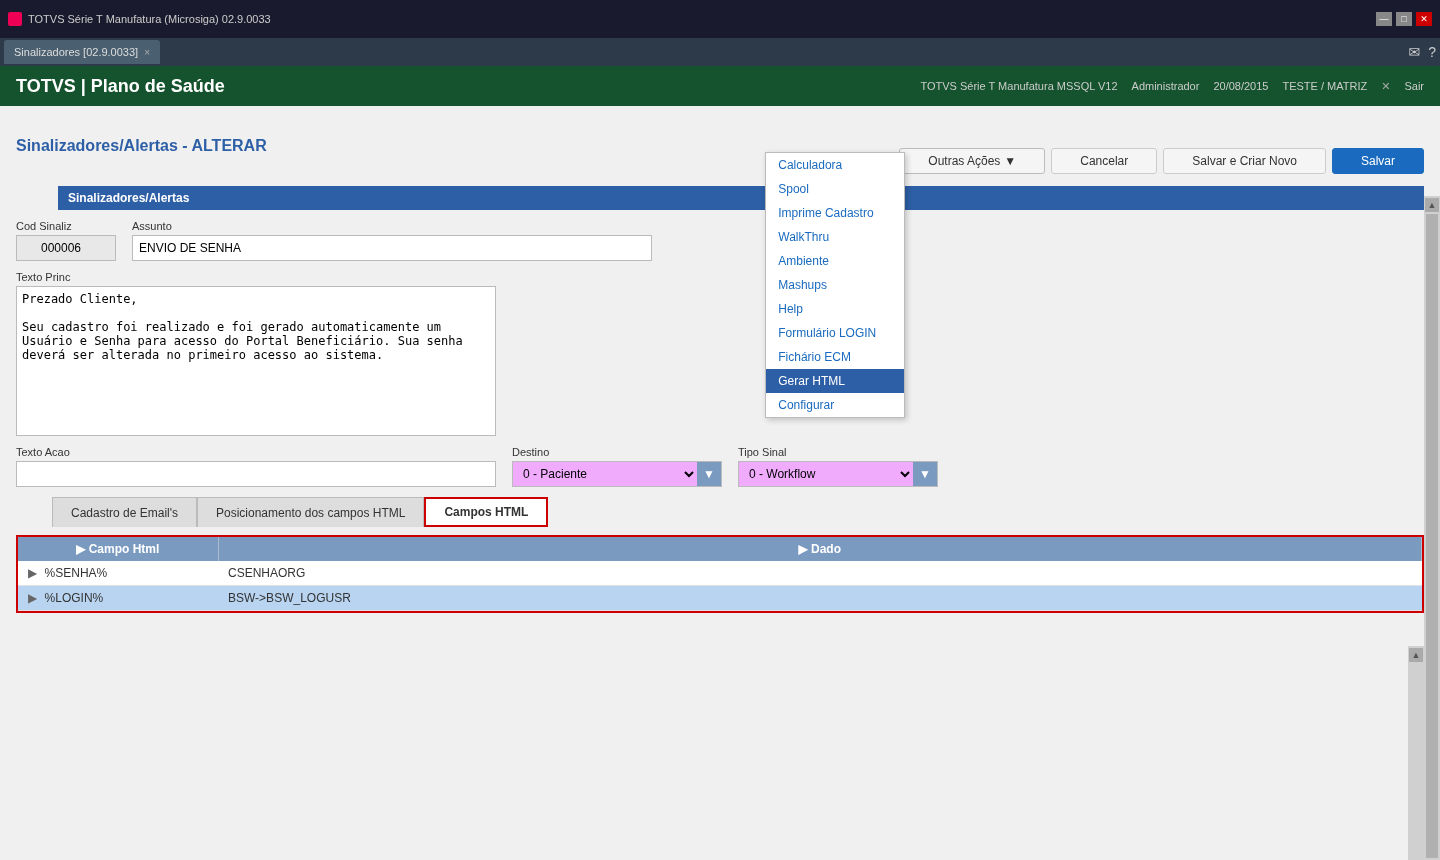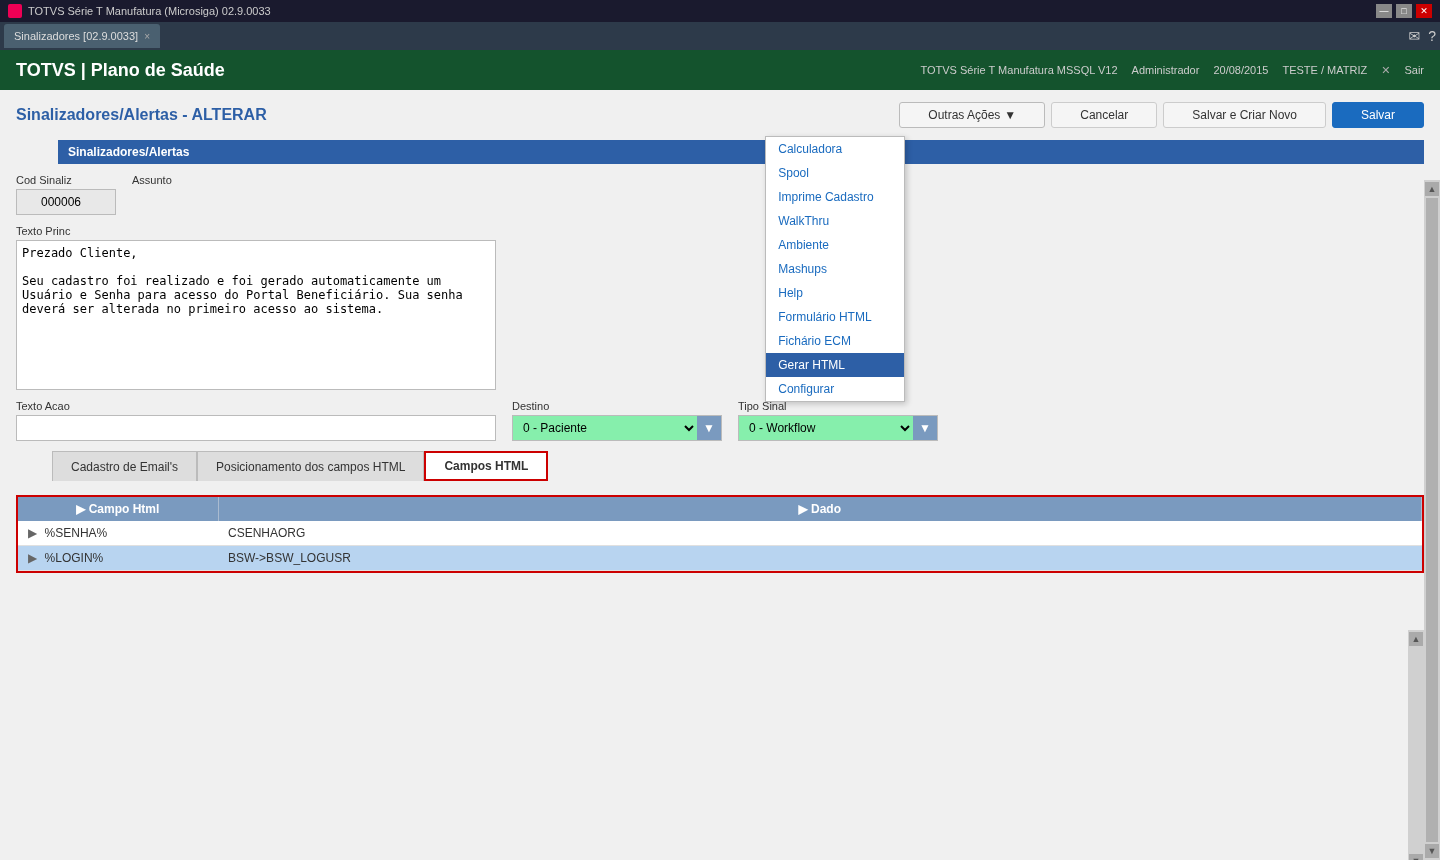--- a/index.html
+++ b/index.html
@@ -7,21 +7,21 @@
 
     
     .title-bar {
       background: #1a1a2e;
       color: #ccc;
       font-size: 11px;
       padding: 4px 8px;
       display: flex;
       align-items: center;
       justify-content: space-between;
-      height: 22px;
+      height: 38px;
     }
     .title-bar-left { display: flex; align-items: center; gap: 6px; }
     .title-bar-icon { width: 14px; height: 14px; background: #e05; border-radius: 2px; display: inline-block; }
     .title-bar-controls { display: flex; gap: 4px; }
     .title-bar-btn {
       width: 16px; height: 14px; background: #555; color: #fff;
       font-size: 9px; display: flex; align-items: center; justify-content: center;
       cursor: pointer; border: none;
     }
     .title-bar-btn.close { background: #cc0000; }
@@ -84,20 +84,21 @@
     .action-buttons { display: flex; gap: 6px; align-items: center; }
 
     .btn {
       padding: 5px 28px;
       font-size: 12px;
       cursor: pointer;
       border: 1px solid #ccc;
       border-radius: 3px;
       background: #f5f5f5;
       color: #333;
+      margin-top: 30px;
     }
     .btn-primary {
       background: #1a6bbf;
       color: #fff;
       border-color: #1a6bbf;
     }
     .btn-outras {
       background: #f5f5f5;
       border: 1px solid #bbb;
       display: flex; align-items: center; gap: 4px;
@@ -131,33 +132,33 @@
       border: 1px solid #bbb;
       padding: 5px;
       font-size: 12px;
       background: #fff;
       resize: none;
       width: 480px;
       height: 150px;
     }
     .form-select-wrapper {
       display: flex; align-items: center;
-      border: 1px solid #bbb; background: #86efac; height: 26px;
+      border: 1px solid #bbb; background: #f0abfc; height: 26px;
     }
     .form-select {
       border: none; padding: 3px 6px; font-size: 12px;
       background: transparent; flex: 1; outline: none; height: 100%;
     }
     .select-arrow {
       background: #7a9abf; color: #fff; padding: 0 6px; height: 100%;
       display: flex; align-items: center; justify-content: center; cursor: pointer;
     }
 
     
-    .tab-buttons { display: flex; margin-bottom: 14px; padding-left: 36px; }
+    .tab-buttons { display: flex; margin-bottom: 8px; padding-left: 36px; }
     .tab-btn {
       padding: 6px 18px; font-size: 12px; cursor: pointer;
       border: 1px solid #bbb; background: #ddd; color: #333;
       border-bottom: none;
     }
     .tab-btn.active {
       background: #fff; border-bottom: 1px solid #fff;
       position: relative; z-index: 1;
     }
     .tab-btn.active-red {
@@ -263,21 +264,21 @@
         </button>
 
         <div class="dropdown-menu">
           <div class="dropdown-item">Calculadora</div>
           <div class="dropdown-item">Spool</div>
           <div class="dropdown-item">Imprime Cadastro</div>
           <div class="dropdown-item">WalkThru</div>
           <div class="dropdown-item">Ambiente</div>
           <div class="dropdown-item">Mashups</div>
           <div class="dropdown-item">Help</div>
-          <div class="dropdown-item">Formulário HTML</div>
+          <div class="dropdown-item">Formulário LOGIN</div>
           <div class="dropdown-item">Fichário ECM</div>
           <div class="dropdown-item highlighted">Gerar HTML</div>
           <div class="dropdown-item">Configurar</div>
         </div>
       </div>
 
       <button class="btn">Cancelar</button>
       <button class="btn">Salvar e Criar Novo</button>
       <button class="btn btn-primary">Salvar</button>
     </div>
@@ -287,20 +288,21 @@
     <span>Sinalizadores/Alertas</span>
   </div>
 
   <div class="form-row">
     <div class="form-group">
       <label class="form-label">Cod Sinaliz</label>
       <input class="form-input" readonly="" type="text" style="width: 100px; padding-left: 24px;" value="000006">
     </div>
     <div class="form-group" style="flex:1;">
       <label class="form-label">Assunto</label>
+      <input class="form-input" type="text" style="width: 520px;" value="ENVIO DE SENHA">
     </div>
   </div>
 
   <div class="form-row">
     <div class="form-group">
       <label class="form-label">Texto Princ</label>
       <textarea class="form-textarea" style="">Prezado Cliente,
 
 Seu cadastro foi realizado e foi gerado automaticamente um Usuário e Senha para acesso do Portal Beneficiário. Sua senha deverá ser alterada no primeiro acesso ao sistema.</textarea>
     </div>

